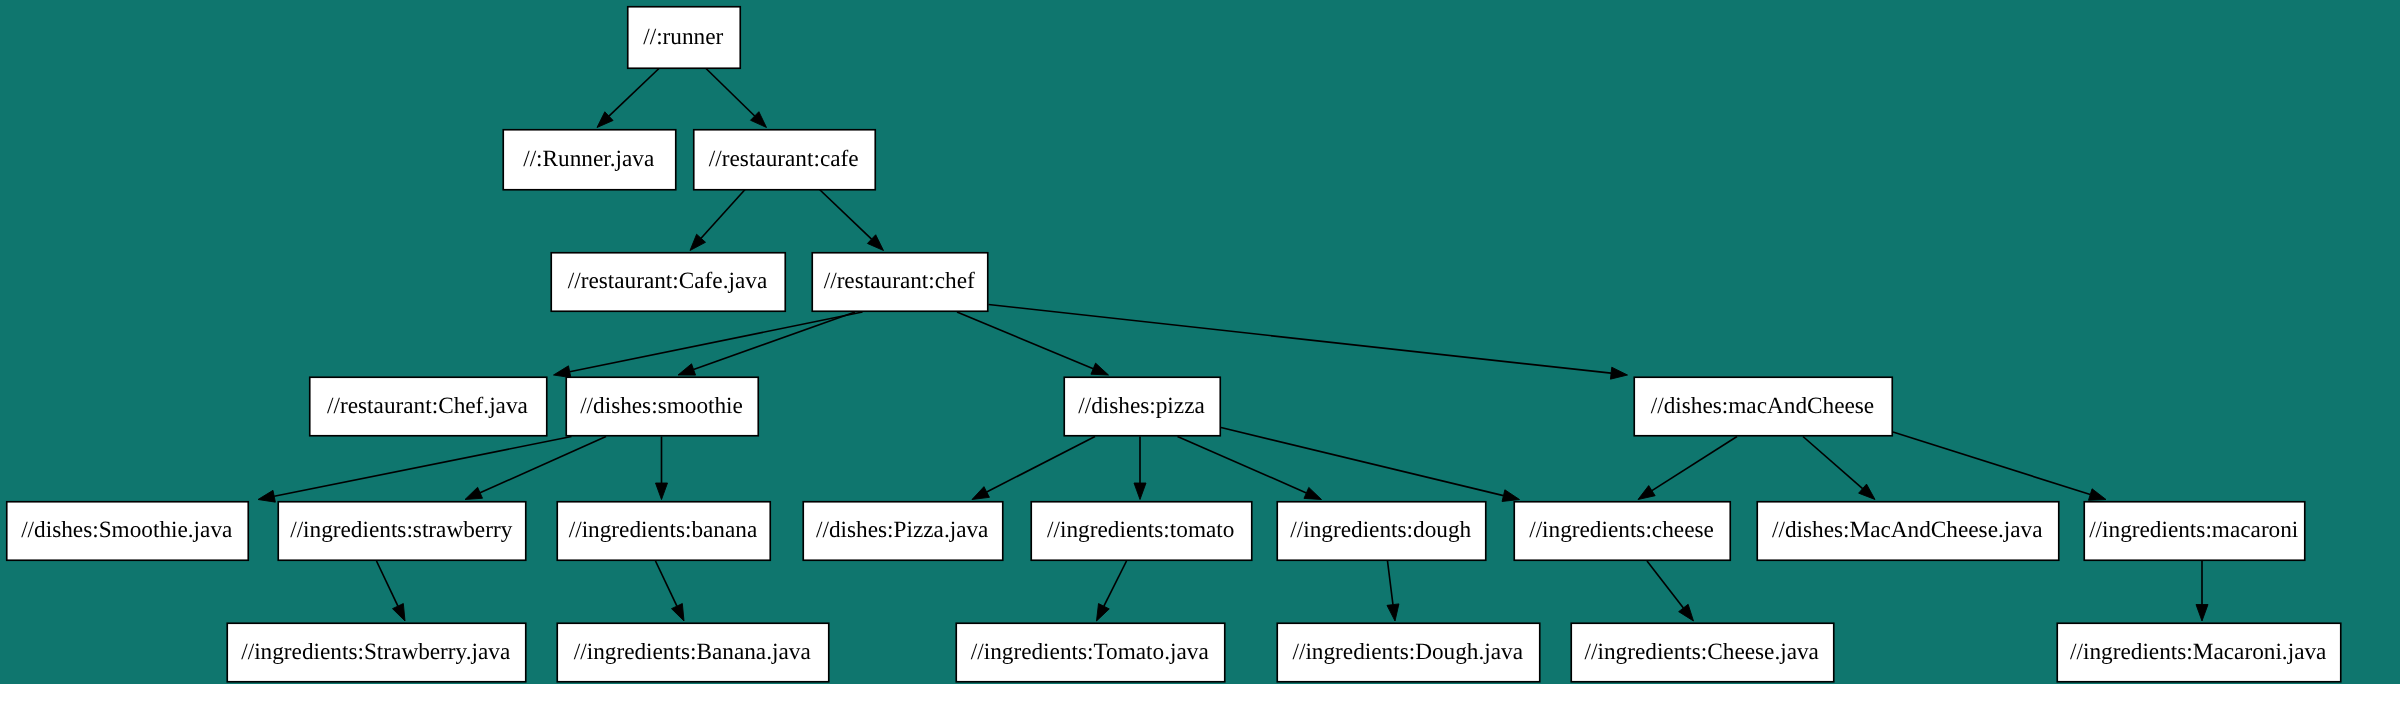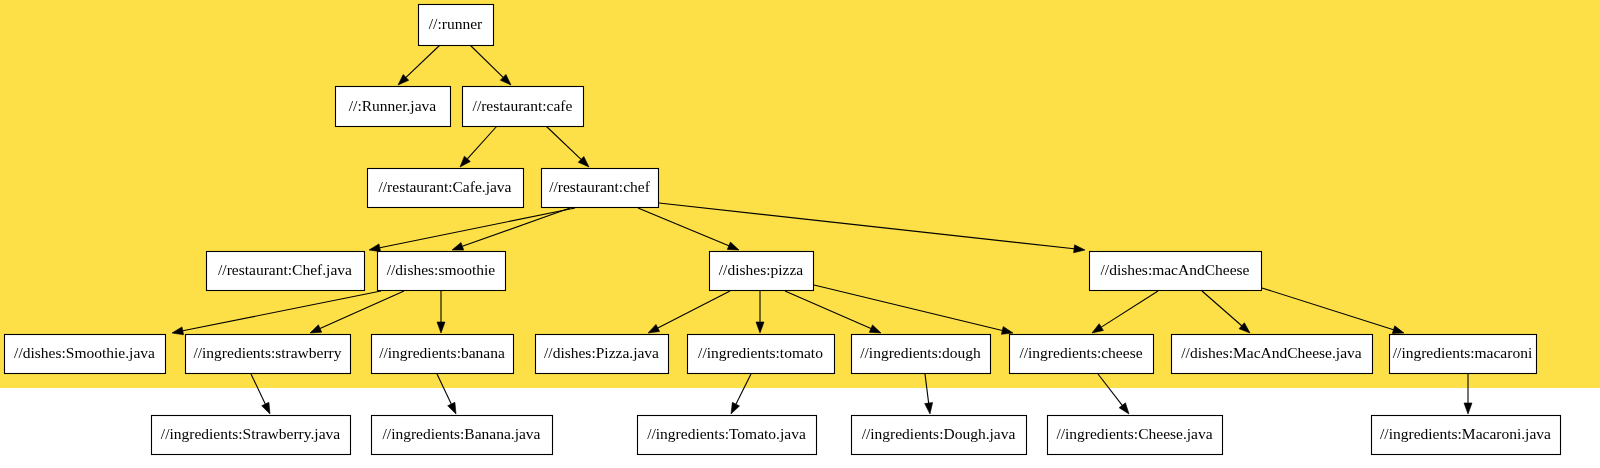--- a/index.html
+++ b/index.html
@@ -1,19 +1,19 @@
 <!DOCTYPE html>
 <html><head>
 <meta charset="utf-8">
 <title>Dependency Graph</title>
 <style>
   html,body{margin:0;padding:0;background:#ffffff;}
   body{width:1600px;height:468px;overflow:hidden;
        font-family:"Liberation Serif","DejaVu Serif",serif;}
-  #graph-root{position:relative;width:1600px;height:388px;background:#fde047;}
+  #graph-root{position:relative;width:1600px;height:456px;background:#0f766e;}
   svg#graph-canvas{position:absolute;left:0;top:0;width:1600px;height:468px;display:block;}
   .node-box{fill:#ffffff;stroke:#000000;stroke-width:1.1;}
   .node-label{font-family:"Liberation Serif","DejaVu Serif",serif;
               font-size:15.5px;fill:#000000;text-anchor:middle;dominant-baseline:middle;
               white-space:pre;}
   .edge-line{stroke:#000000;stroke-width:1.1;fill:none;}
   .edge-head{fill:#000000;stroke:#000000;stroke-width:0.6;}
 </style>
 </head>
 <body>

